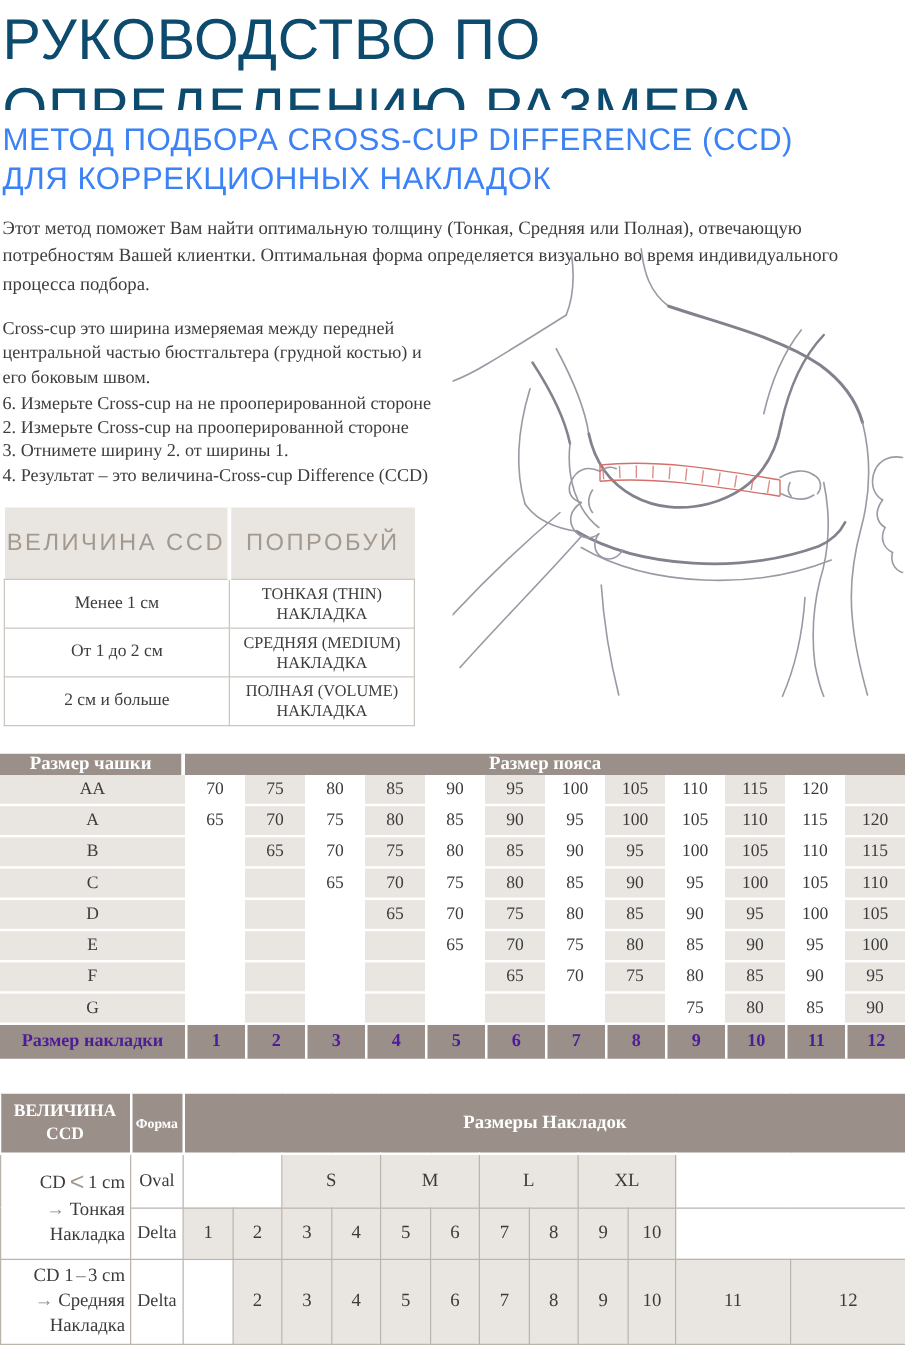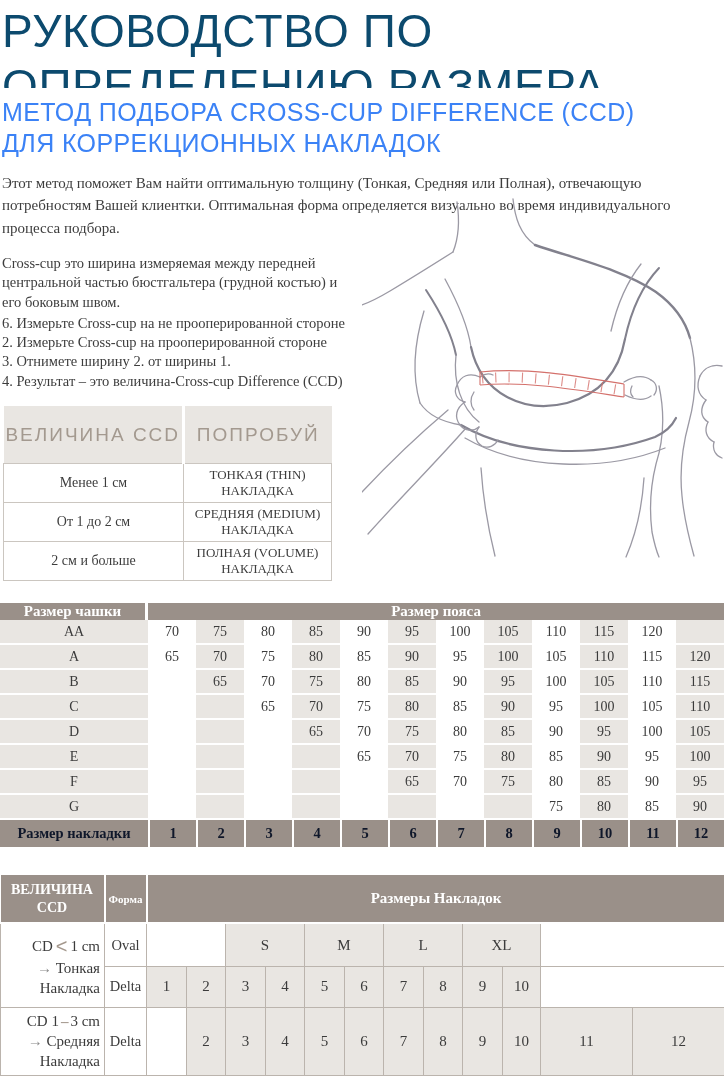--- a/index.html
+++ b/index.html
@@ -124,21 +124,21 @@
     height: 25px;
     font-size: 14px;
     color: #3b3b3b;
     border-bottom: 2px solid #ffffff;
   }
   table.sizes tbody td.cup { background: #e9e6e2; }
   table.sizes tbody td.band-even { background: #e9e6e2; }
   table.sizes tbody td.band-odd { background: #ffffff; }
   table.sizes tfoot td, table.sizes tfoot th {
     background: #9a9089;
-    color: #0f172a;
+    color: #4c1d95;
     font-weight: bold;
     font-size: 14.5px;
     height: 27px;
   }
   table.sizes tfoot td { border-left: 2px solid #ffffff; }
 
   
   table.pads {
     margin-top: 26px;
     width: 724px;

